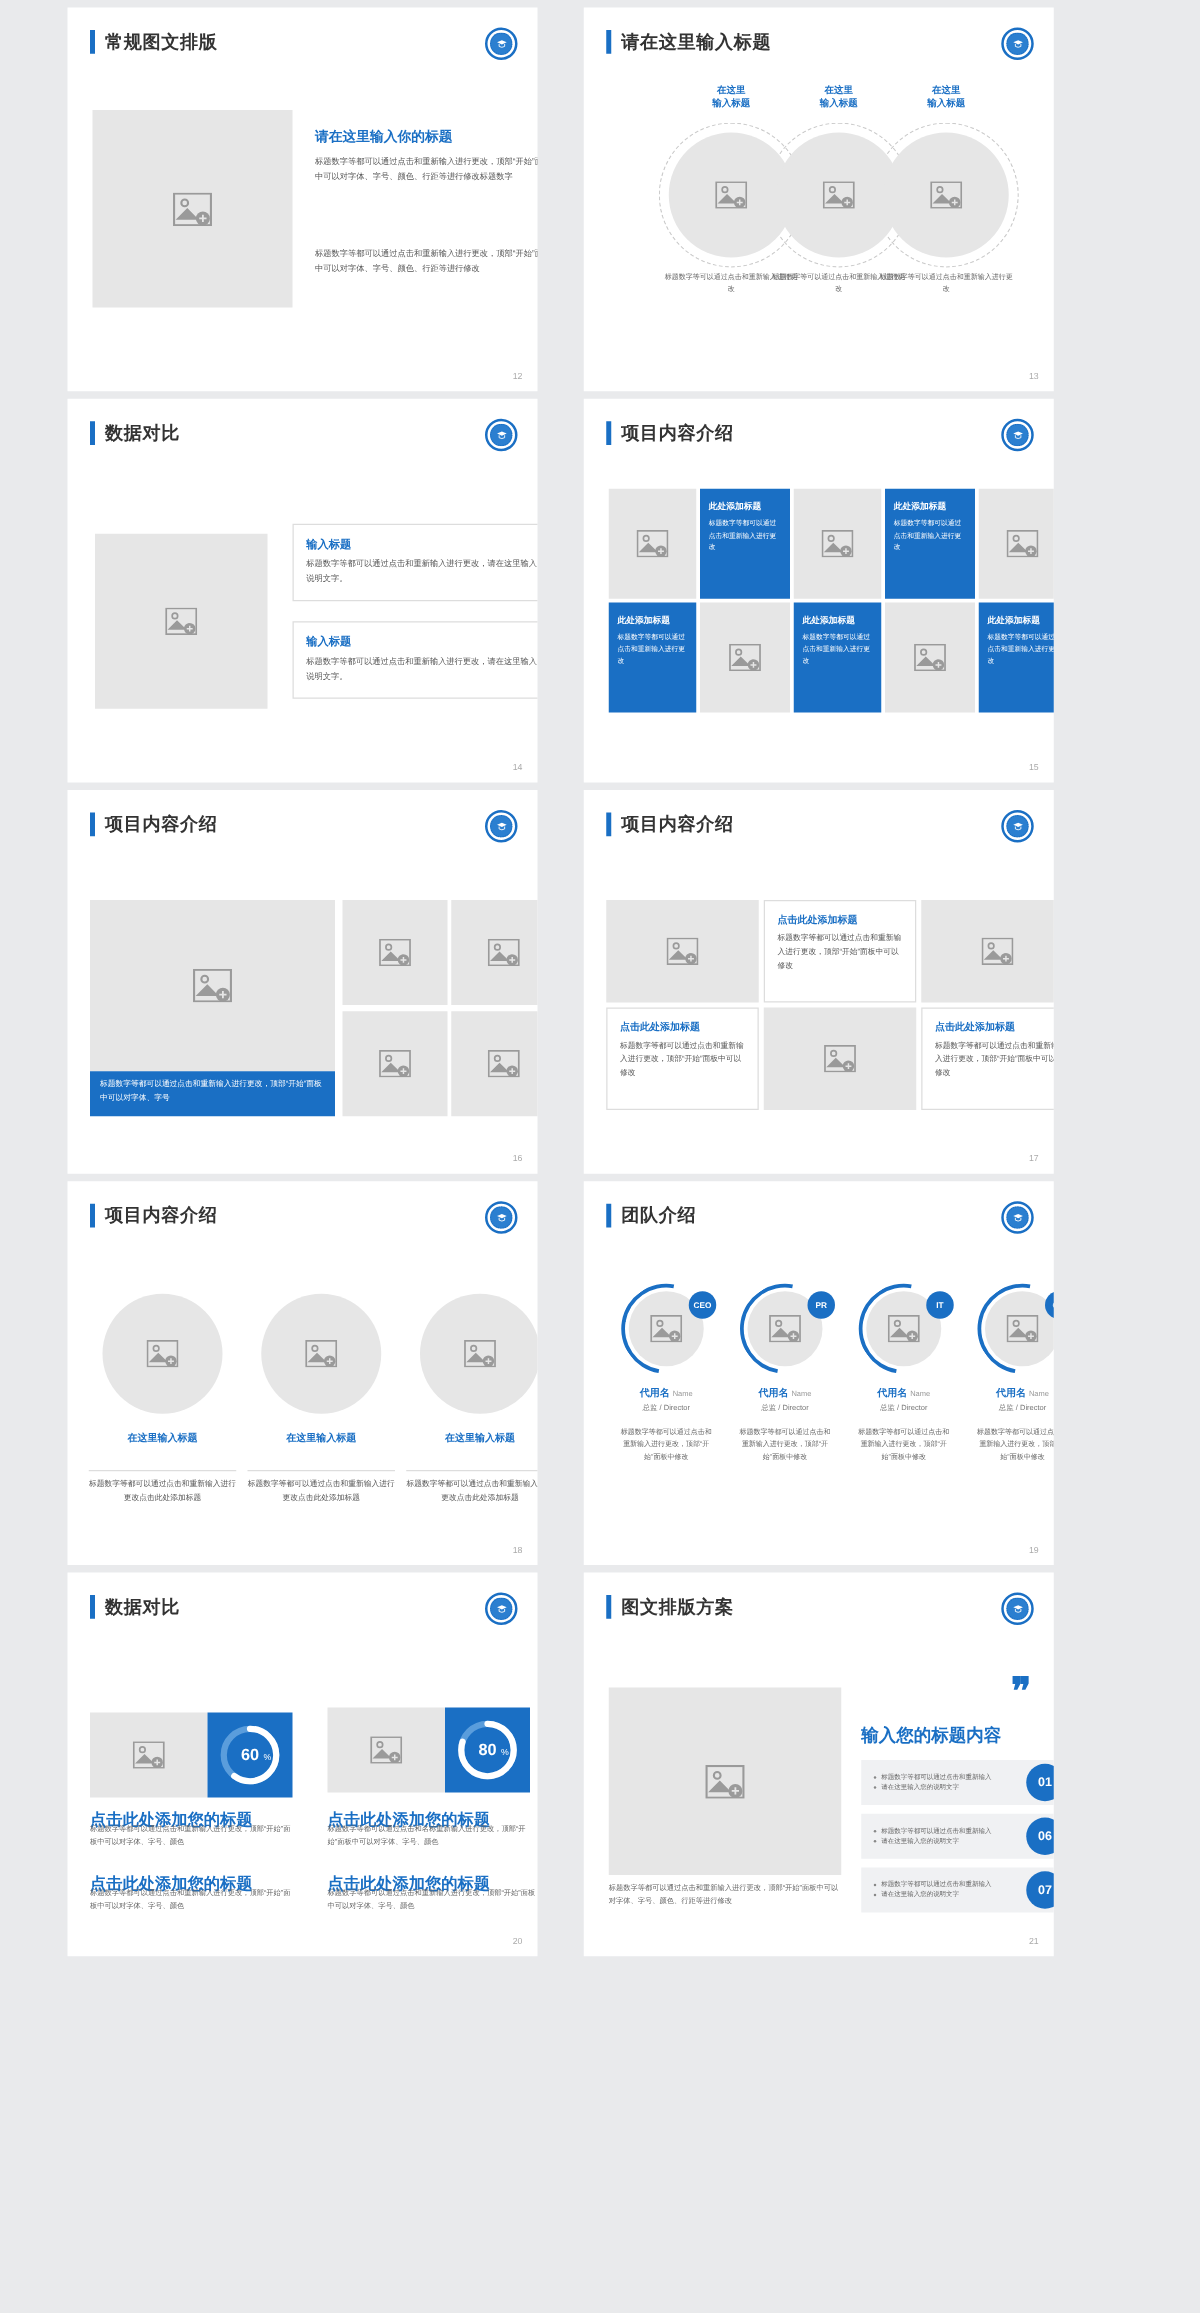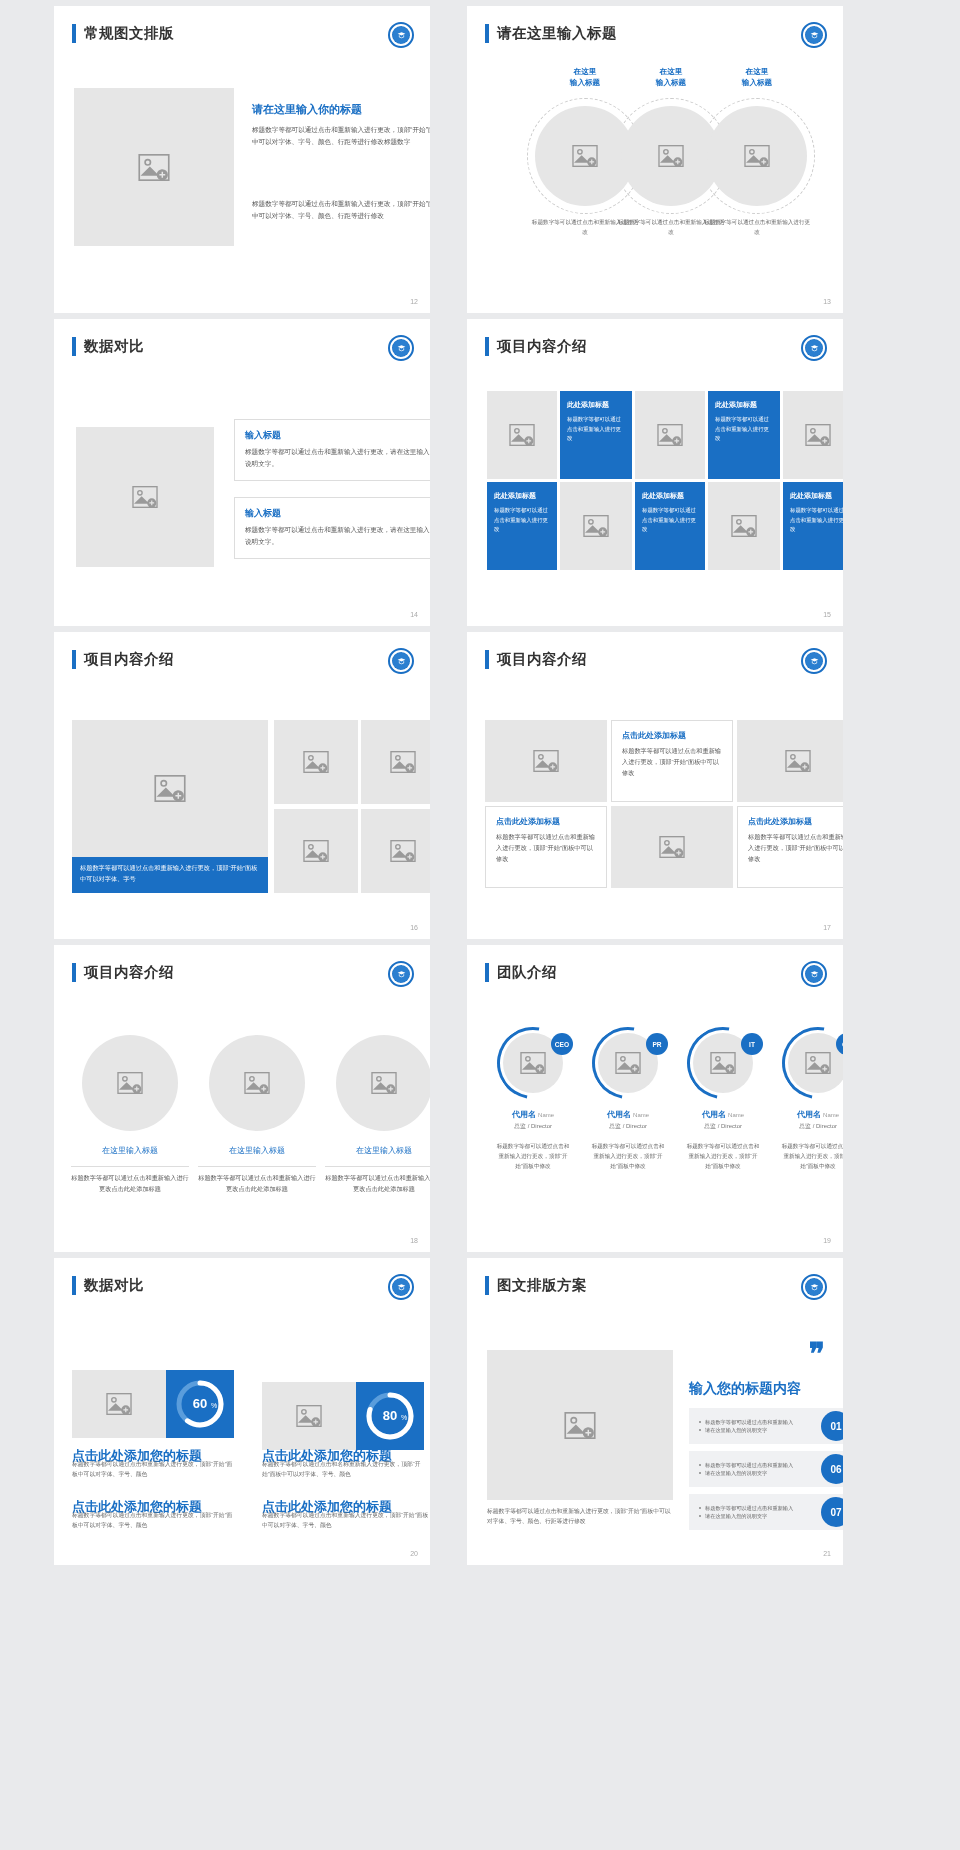--- a/index.html
+++ b/index.html
@@ -152,21 +152,21 @@
   .s17-txt .t { color: #1a6fc4; font-weight: bold; font-size: 8px; margin-bottom: 5px; }
   .s17-txt .d { font-size: 6.2px; color: #555; line-height: 1.75; }
 
   
   .s18-circ {
     position: absolute; top: 90px; width: 96px; height: 96px;
     border-radius: 50%; background: #e6e6e6;
     display: flex; align-items: center; justify-content: center;
   }
   .s18-box { position: absolute; top: 200px; width: 118px; text-align: center; }
-  .s18-box .t { color: #1a6fc4; font-weight: normal; font-size: 8px; padding-bottom: 10px; border-bottom: 1px solid #ddd; }
+  .s18-box .t { color: #1a6fc4; font-weight: bold; font-size: 8px; padding-bottom: 20px; border-bottom: 1px solid #ddd; }
   .s18-box .d { font-size: 6.2px; color: #555; line-height: 1.8; padding-top: 5px; }
 
   
   .s19-mem { position: absolute; top: 82px; width: 88px; }
   .s19-avatar { position: relative; width: 72px; height: 72px; margin: 0 auto; }
   .s19-avatar .ring {
     position: absolute; inset: 0; border-radius: 50%;
     border: 3px solid #1a6fc4;
     border-right-color: transparent; border-bottom-color: transparent;
     transform: rotate(-35deg);
@@ -637,21 +637,21 @@
           <circle cx="27" cy="27" r="21" fill="none" stroke="#5a9ddc" stroke-width="5"></circle>
           <circle cx="27" cy="27" r="21" fill="none" stroke="#ffffff" stroke-width="5" stroke-dasharray="79 132" stroke-linecap="round" transform="rotate(-90 27 27)"></circle>
           <text x="27" y="31" text-anchor="middle" fill="#fff" font-size="13" font-family="Liberation Sans, sans-serif" font-weight="bold">60</text>
           <text x="41" y="31" text-anchor="middle" fill="#fff" font-size="7" font-family="Liberation Sans, sans-serif">%</text>
         </svg>
       </div>
     </div>
     <div class="s20-t" style="position:absolute; left:18px; top:189px;">点击此处添加您的标题</div>
     <div class="s20-d" style="position:absolute; left:18px; top:202px; width:162px;">标题数字等都可以通过点击和重新输入进行更改，顶部“开始”面板中可以对字体、字号、颜色</div>
 
-    <div class="s20-row" style="left:208px; top:124px;align-items:center;">
+    <div class="s20-row" style="left:208px; top:108px;align-items:center;">
       <div class="ph s20-img">
           <span class="ph-icon ph-sm"><svg>
               <use href="#img-ph"></use>
             </svg></span>
         </div>
       <div class="s20-donut">
         <svg width="54" height="54" viewBox="0 0 54 54">
           <circle cx="27" cy="27" r="21" fill="none" stroke="#5a9ddc" stroke-width="5"></circle>
           <circle cx="27" cy="27" r="21" fill="none" stroke="#ffffff" stroke-width="5" stroke-dasharray="105 132" stroke-linecap="round" transform="rotate(-90 27 27)"></circle>
           <text x="27" y="31" text-anchor="middle" fill="#fff" font-size="13" font-family="Liberation Sans, sans-serif" font-weight="bold">80</text>

